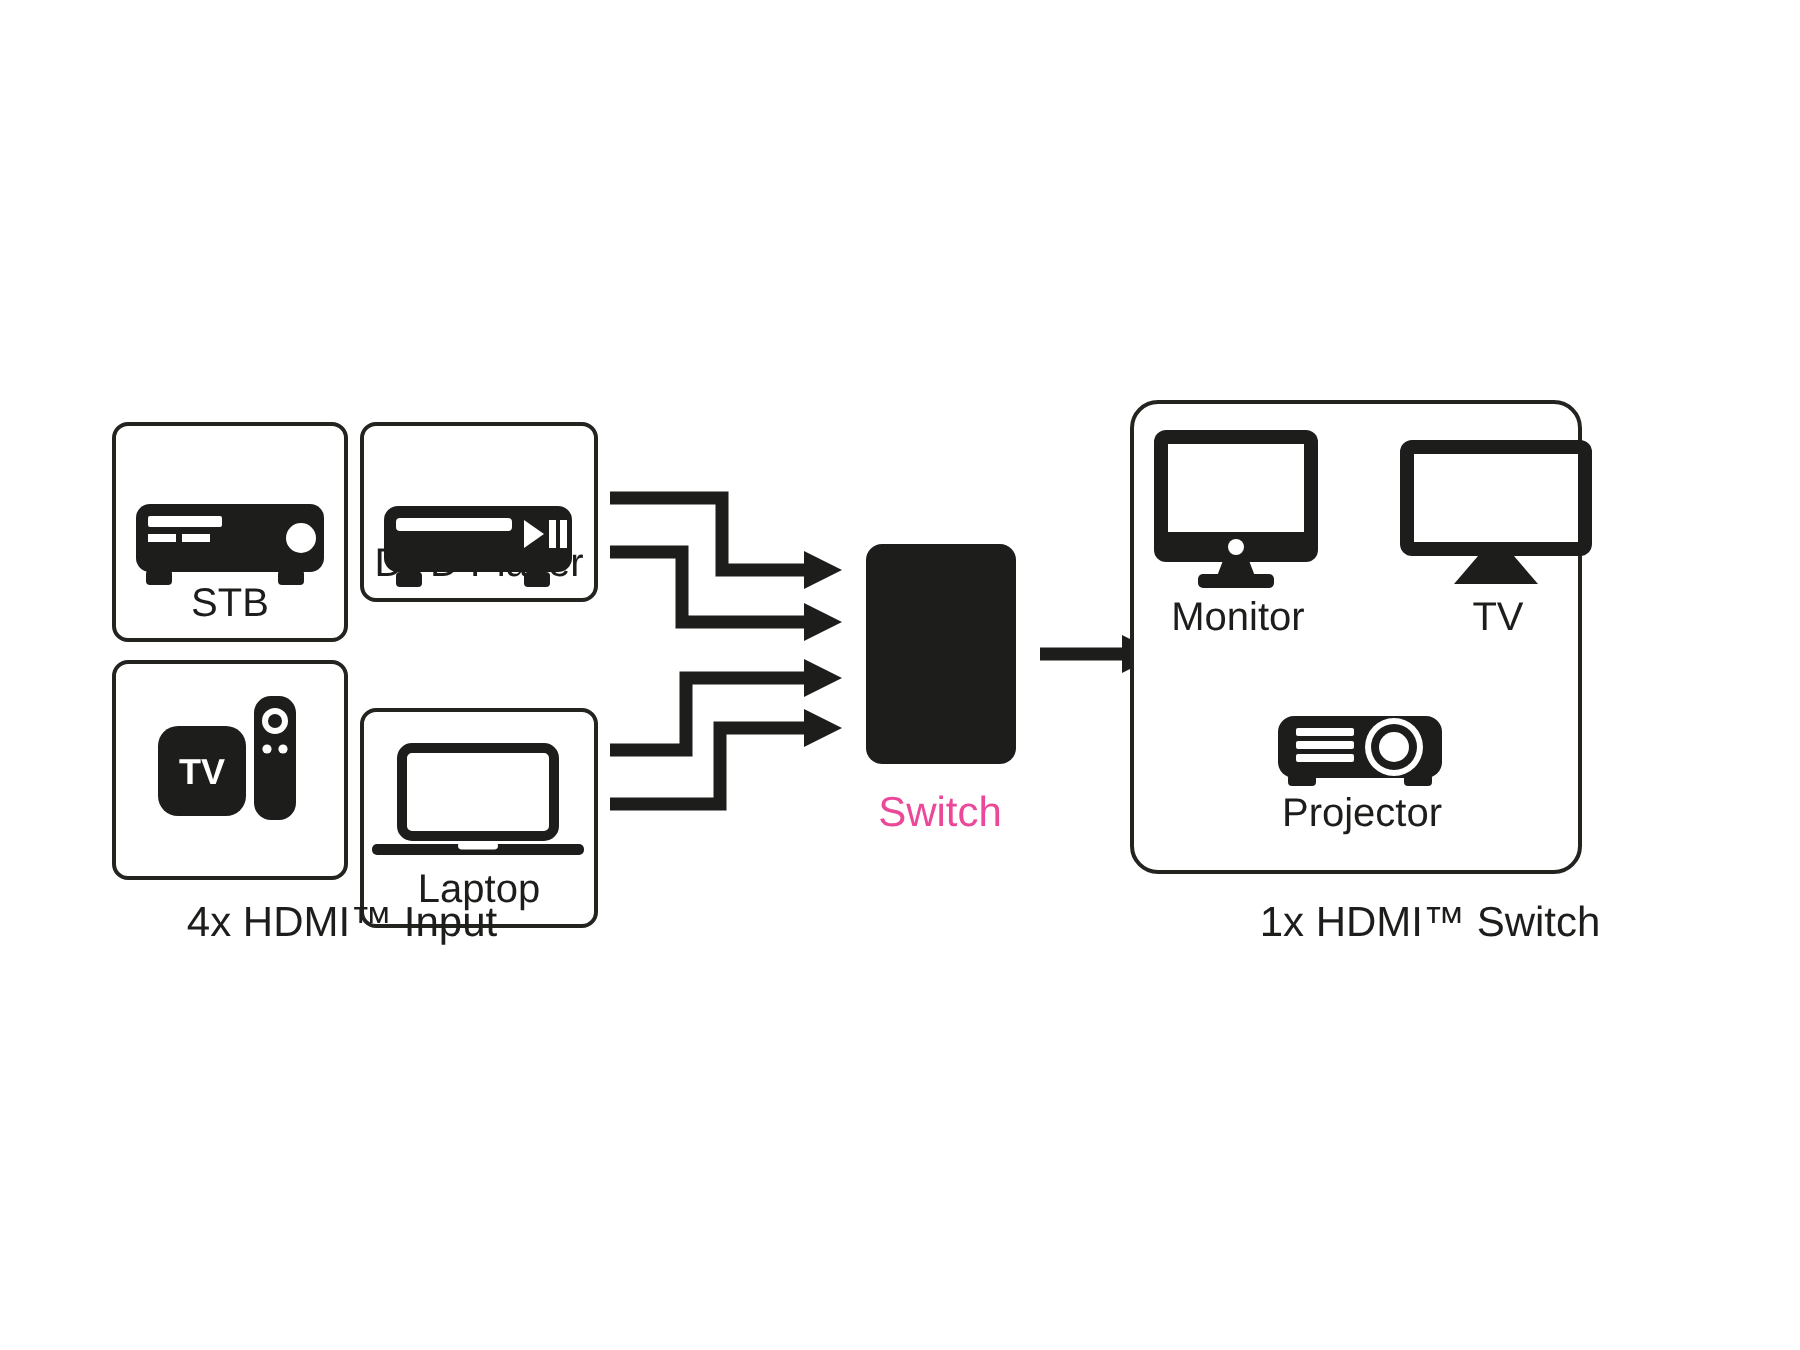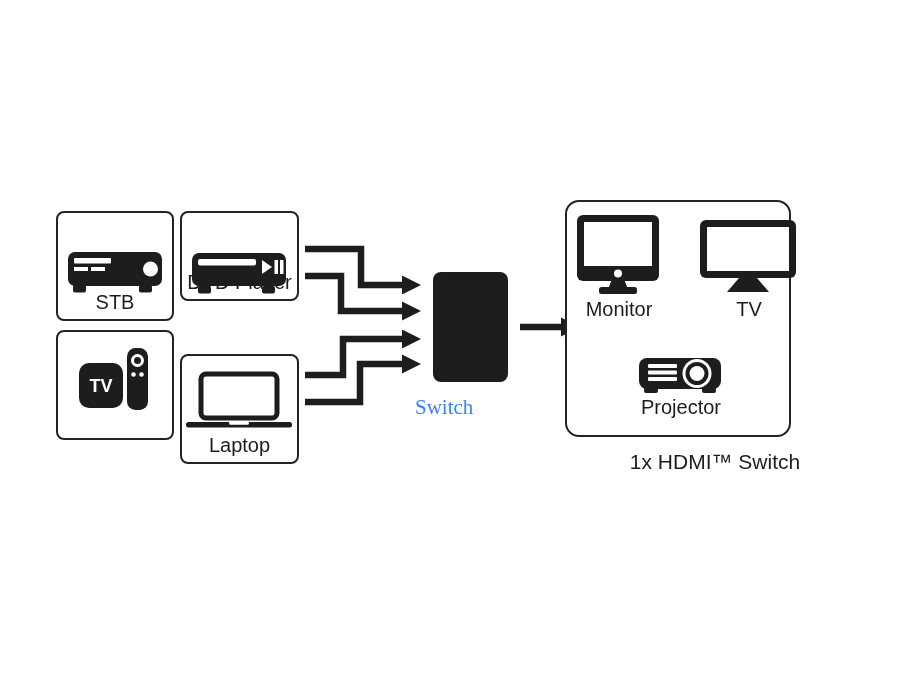--- a/index.html
+++ b/index.html
@@ -37,24 +37,23 @@
   .switch-box{
     position:absolute;
     left:433px;top:272px;
     width:75px;height:110px;
     background:#1d1d1b;
     border-radius:8px;
   }
   .switch-label{
     position:absolute;
     left:415px;top:395px;width:110px;
-    text-align:left;
+    text-align:center;
     font-size:21px;
-    color:#3b82f6;
-    font-family:Liberation Serif, serif;
+    color:#ec4899;
   }
   .arrows{position:absolute;left:0;top:0;width:900px;height:675px;pointer-events:none;}
   .out-box{
     position:absolute;
     left:565px;top:200px;
     width:226px;height:237px;
     border:2px solid #23231f;
     border-radius:14px;
     box-sizing:border-box;
     background:#ffffff;
@@ -112,20 +111,21 @@
 
   <div class="device-box" style="left:180px;top:330px;width:119px;height:110px;margin-top:24px;">
     <svg class="icon" style="left:2px;top:15px;" width="110" height="58" viewBox="0 0 110 58">
       <rect x="17" y="3" width="76" height="44" rx="5" fill="none" stroke="#1d1d1b" stroke-width="5"></rect>
       <rect x="2" y="51" width="106" height="5.5" rx="2.5" fill="#1d1d1b"></rect>
       <rect x="45" y="50" width="20" height="3.8" rx="1.9" fill="#ffffff"></rect>
     </svg>
     <div class="device-label">Laptop</div>
   </div>
 
+  <div class="caption" style="left:36px;top:450px;width:270px;">4x HDMI™ Input</div>
 
   <svg class="arrows" viewBox="0 0 900 675">
     <g stroke="#1d1d1b" stroke-width="6.5" fill="none">
       <path d="M305 249 H361 V285 H403"></path>
       <path d="M305 276 H341 V311 H403"></path>
       <path d="M305 375 H343 V339 H403"></path>
       <path d="M305 402 H360 V364 H403"></path>
       <path d="M520 327 H562"></path>
     </g>
     <g fill="#1d1d1b">

